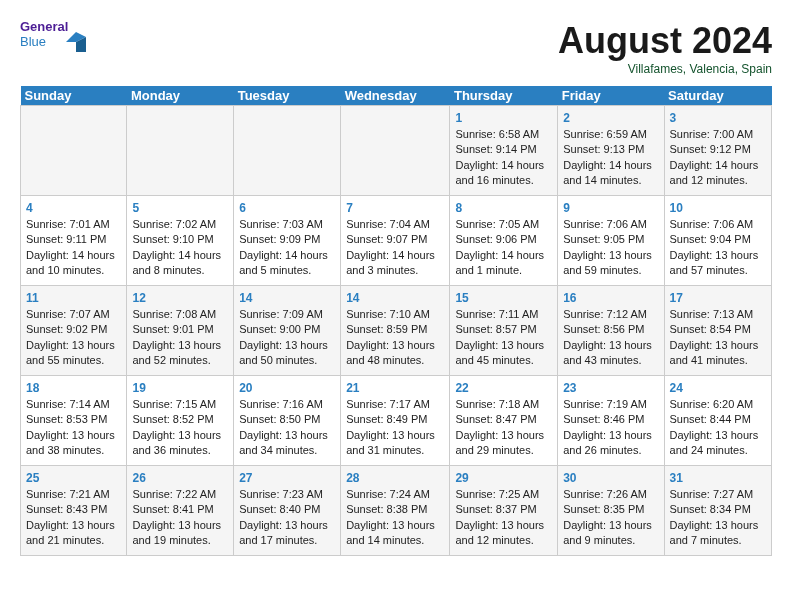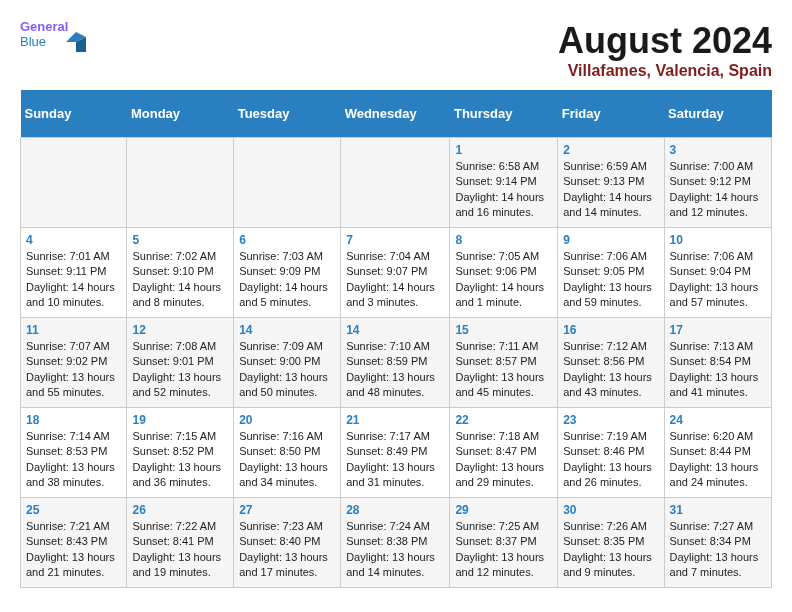--- a/index.html
+++ b/index.html
@@ -23,33 +23,33 @@
     }
     .title-area {
       text-align: right;
     }
     .title-area h1 {
       font-size: 36px;
       font-weight: bold;
       color: #1a1a1a;
     }
     .title-area h2 {
-      font-size: 16px;
-      font-weight: bold;
-      color: #7f1d1d;
+      font-size: 12px;
+      font-weight: normal;
+      color: #14532d;
     }
     table {
       width: 100%;
       border-collapse: collapse;
       font-size: 11px;
     }
     thead th {
       background-color: #2a7fc1;
       color: #fff;
-      padding: 16px 4px;
+      padding: 2px 4px;
       text-align: left;
       font-size: 13px;
       font-weight: bold;
     }
     tbody tr td {
       border: 1px solid #ccc;
       padding: 4px 5px;
       vertical-align: top;
       width: 113px;
       height: 90px;
@@ -72,21 +72,21 @@
       background-color: #f5f5f5;
     }
   </style>
 </head>
 <body>
 
 <div class="header">
   <div class="logo">
   <div style="display:flex;align-items:center;gap:2px;">
     <div style="position:relative;width:44px;height:44px;">
-      <div style="font-size:13px;font-weight:bold;color:#8b5cf6;line-height:1.15;">General</div>
+      <div style="font-size:13px;font-weight:bold;color:#4c1d95;line-height:1.15;">General</div>
       <div style="font-size:13px;font-weight:normal;color:#2a7fc1;line-height:1.15;">Blue</div>
     </div>
     <svg width="20" height="20" viewBox="0 0 20 20">
       <polygon points="0,10 10,0 20,5 10,10" fill="#2a7fc1"></polygon>
       <polygon points="10,10 20,5 20,20 10,20" fill="#1a5f90"></polygon>
     </svg>
   </div>
 </div>
   <div class="title-area">
     <h1>August 2024</h1>

